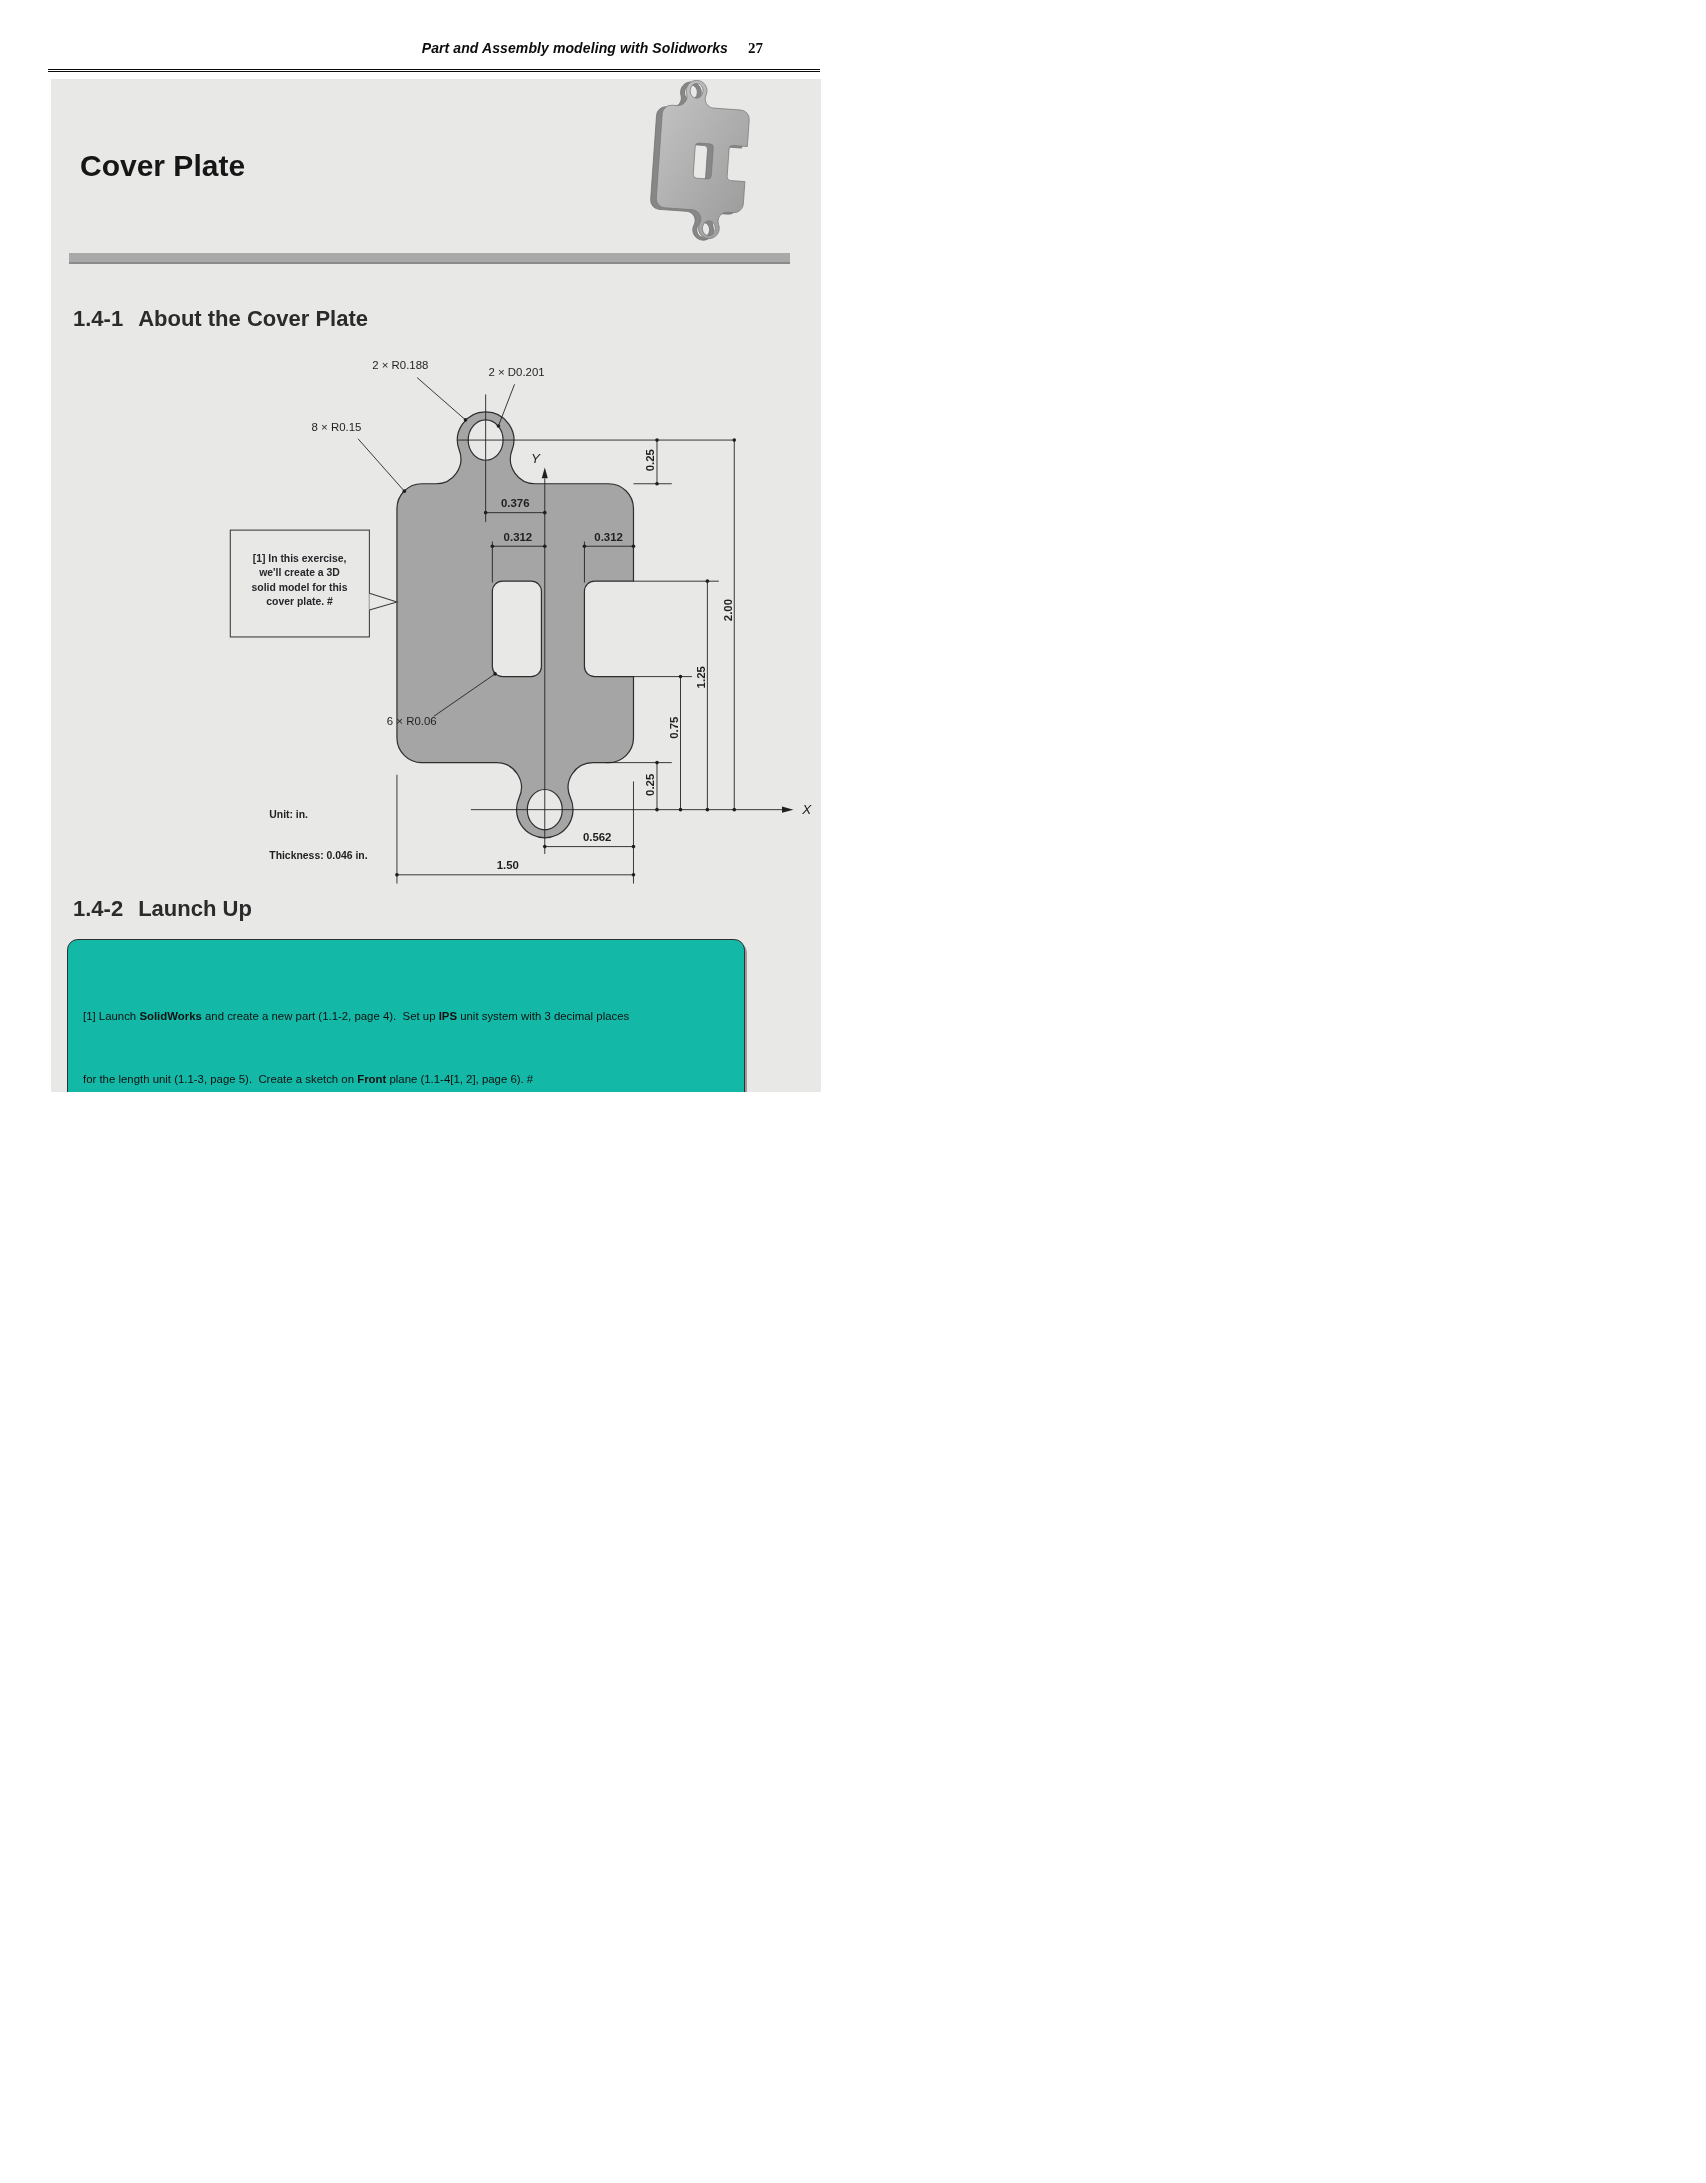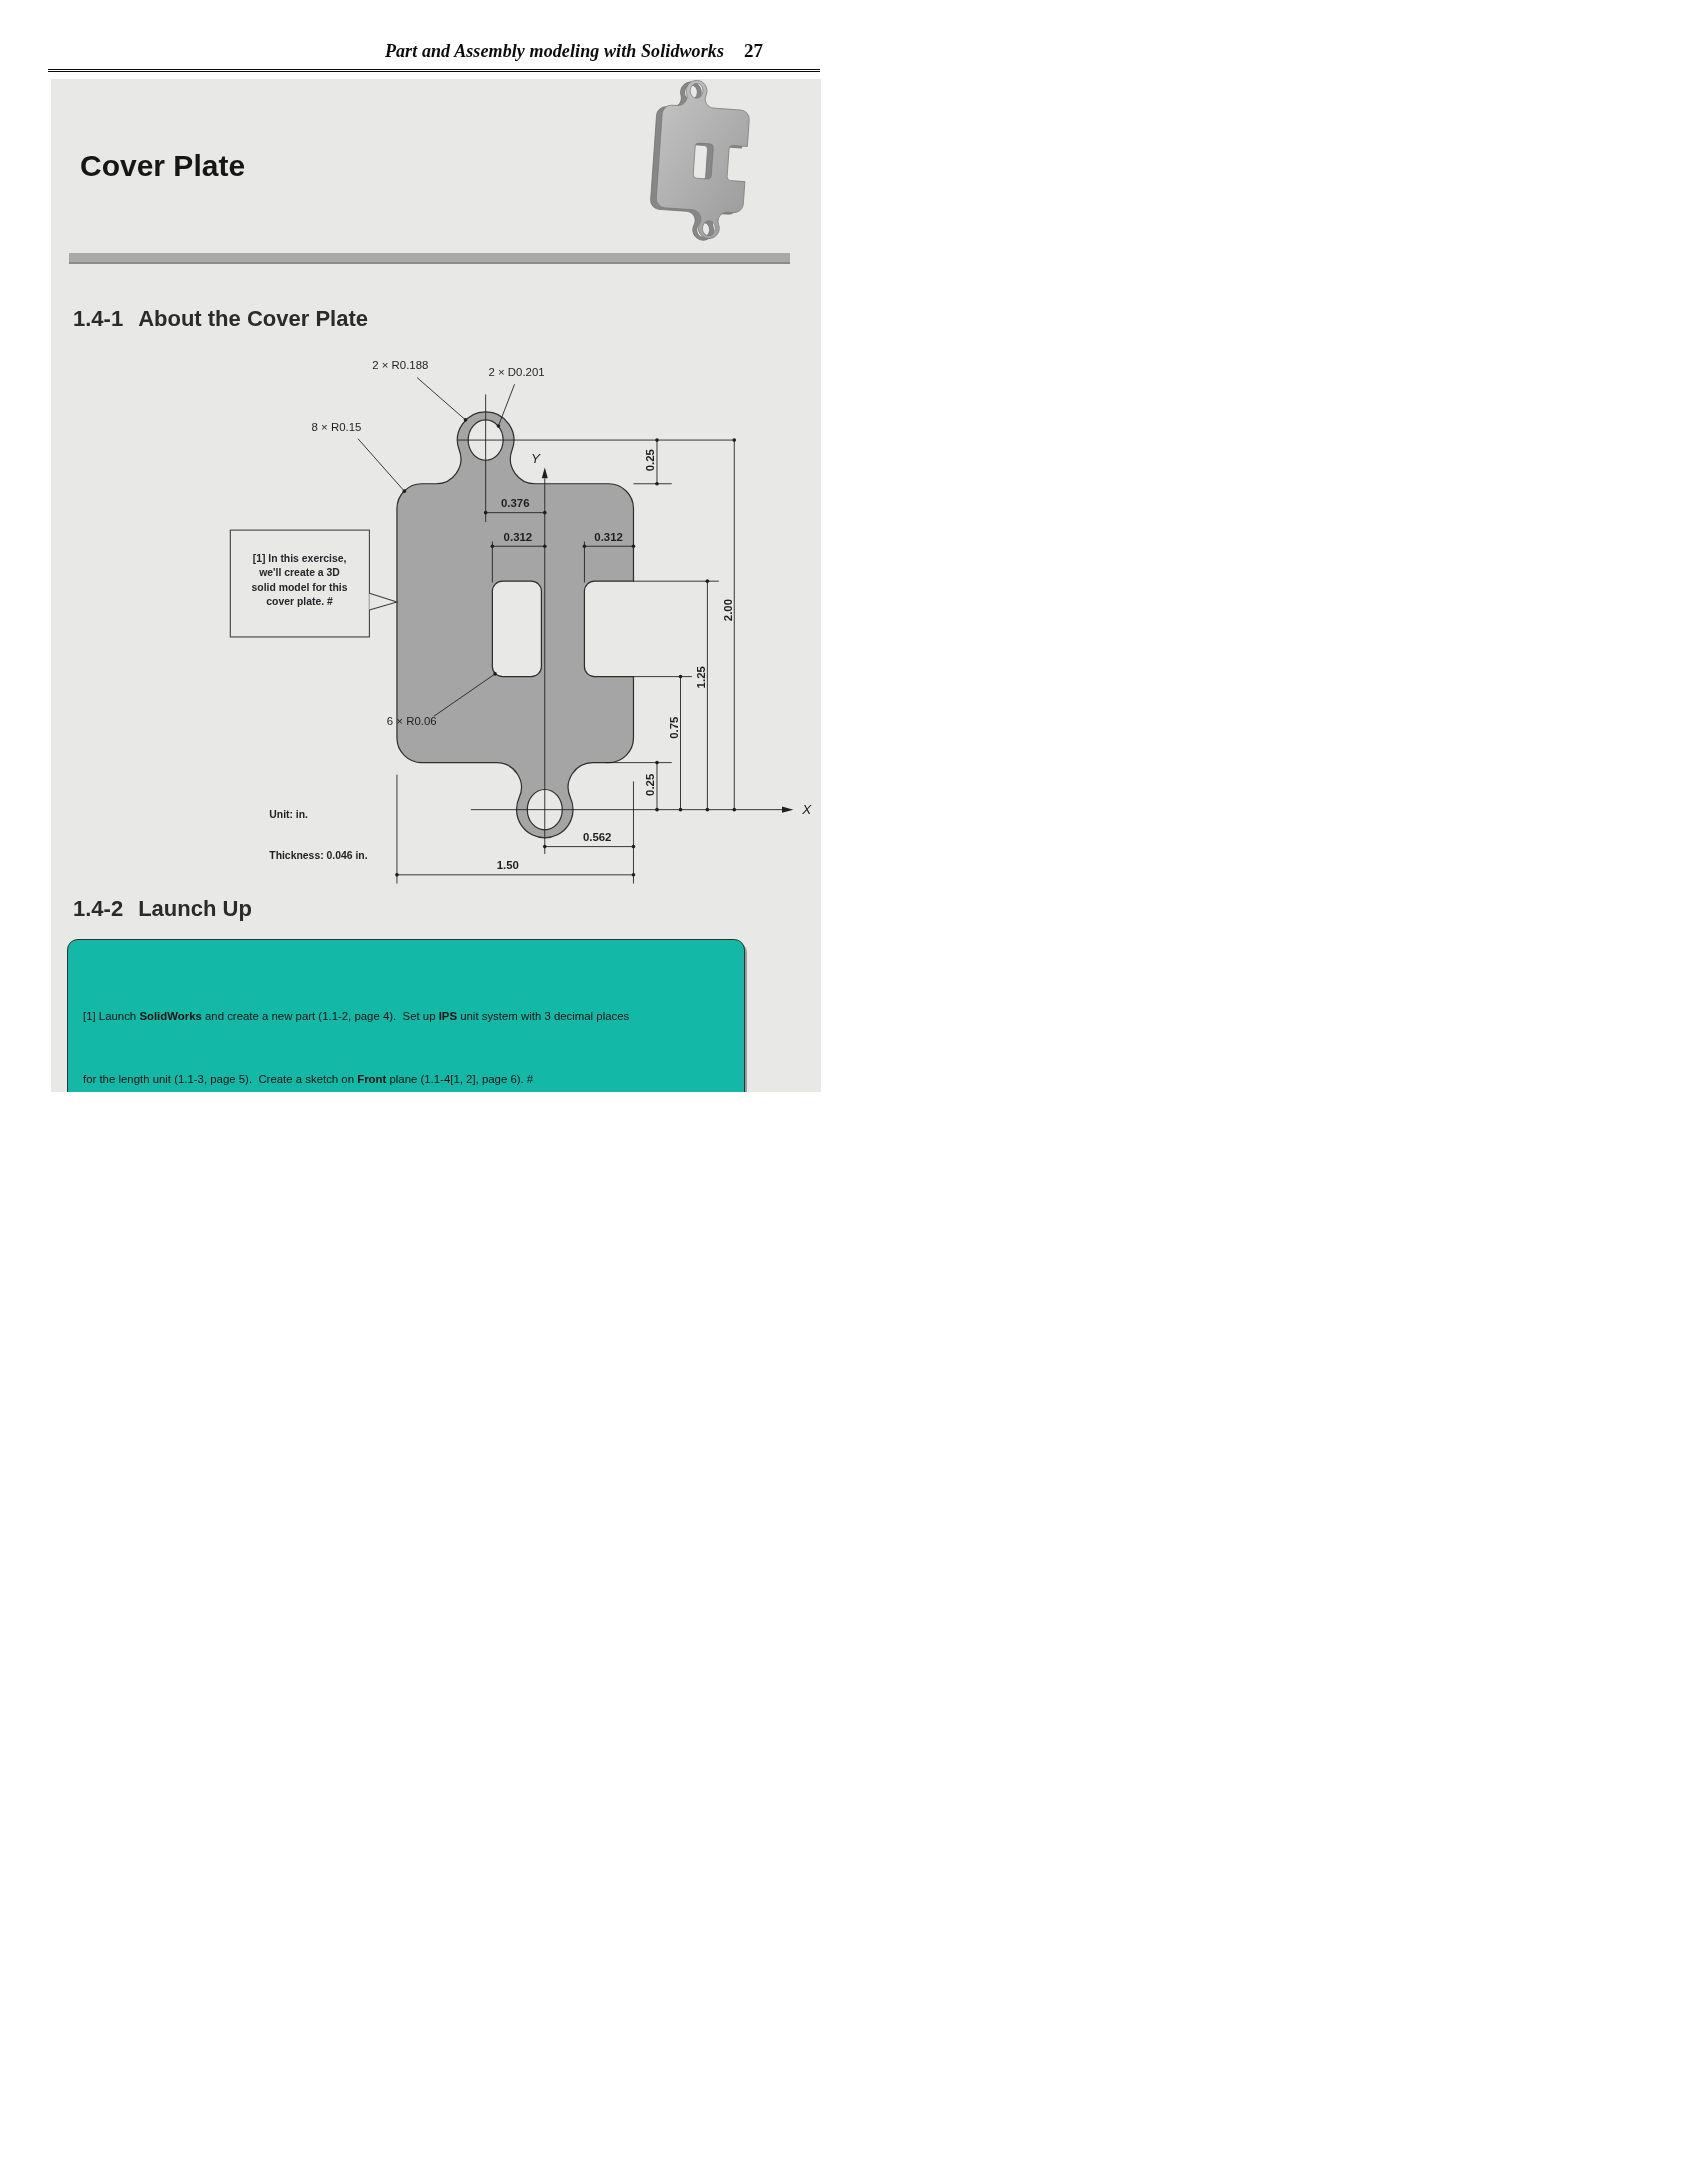--- a/index.html
+++ b/index.html
@@ -1,22 +1,22 @@
 <!DOCTYPE html>
 <html style="font-size:10.8px"><head>
 <meta charset="utf-8">
 <style>
   html,body{margin:0;padding:0;background:#ffffff;}
   .page{position:relative;width:853px;height:1092px;background:#ffffff;overflow:hidden;
         font-family:"Liberation Sans",sans-serif;}
   
   .hdr{position:absolute;top:40px;right:90px;display:flex;align-items:baseline;gap:20px;}
-  .hdr-title{font-family:Liberation Serif, serif;font-style:italic;font-weight:bold;
-             font-size:18px;color:#0c0c0c;letter-spacing:0.1px;}
-  .hdr-page{font-family:"Liberation Serif",serif;font-weight:bold;font-size:19px;color:#0c0c0c;}
+  .hdr-title{font-family:Liberation Sans, sans-serif;font-style:italic;font-weight:bold;
+             font-size:14px;color:#0c0c0c;letter-spacing:0.1px;}
+  .hdr-page{font-family:"Liberation Serif",serif;font-weight:bold;font-size:15px;color:#0c0c0c;}
   .hdr-rule{position:absolute;left:48px;right:33px;top:69px;height:1.3px;
             border-top:1.7px solid #0b0b0b;border-bottom:1.3px solid #0b0b0b;}
   
   .sheet{position:absolute;left:51px;top:79px;width:770px;height:1013px;background:#e8e8e7;}
   .kicker{position:absolute;left:62px;top:81px;font-size:65px;font-weight:700;
           color:#a9adac;letter-spacing:0.7px;}
   .cover-title{position:absolute;left:73px;top:149px;font-size:30px;font-weight:600;color:#161616;margin-left:7px;}
   .divider{position:absolute;left:69px;top:253px;width:721px;height:9.4px;
            background:#a9a9a9;border-bottom:2px solid #8b8b8b;}
   .sub{position:absolute;font-size:22px;font-weight:600;color:#2b2b2b;}

